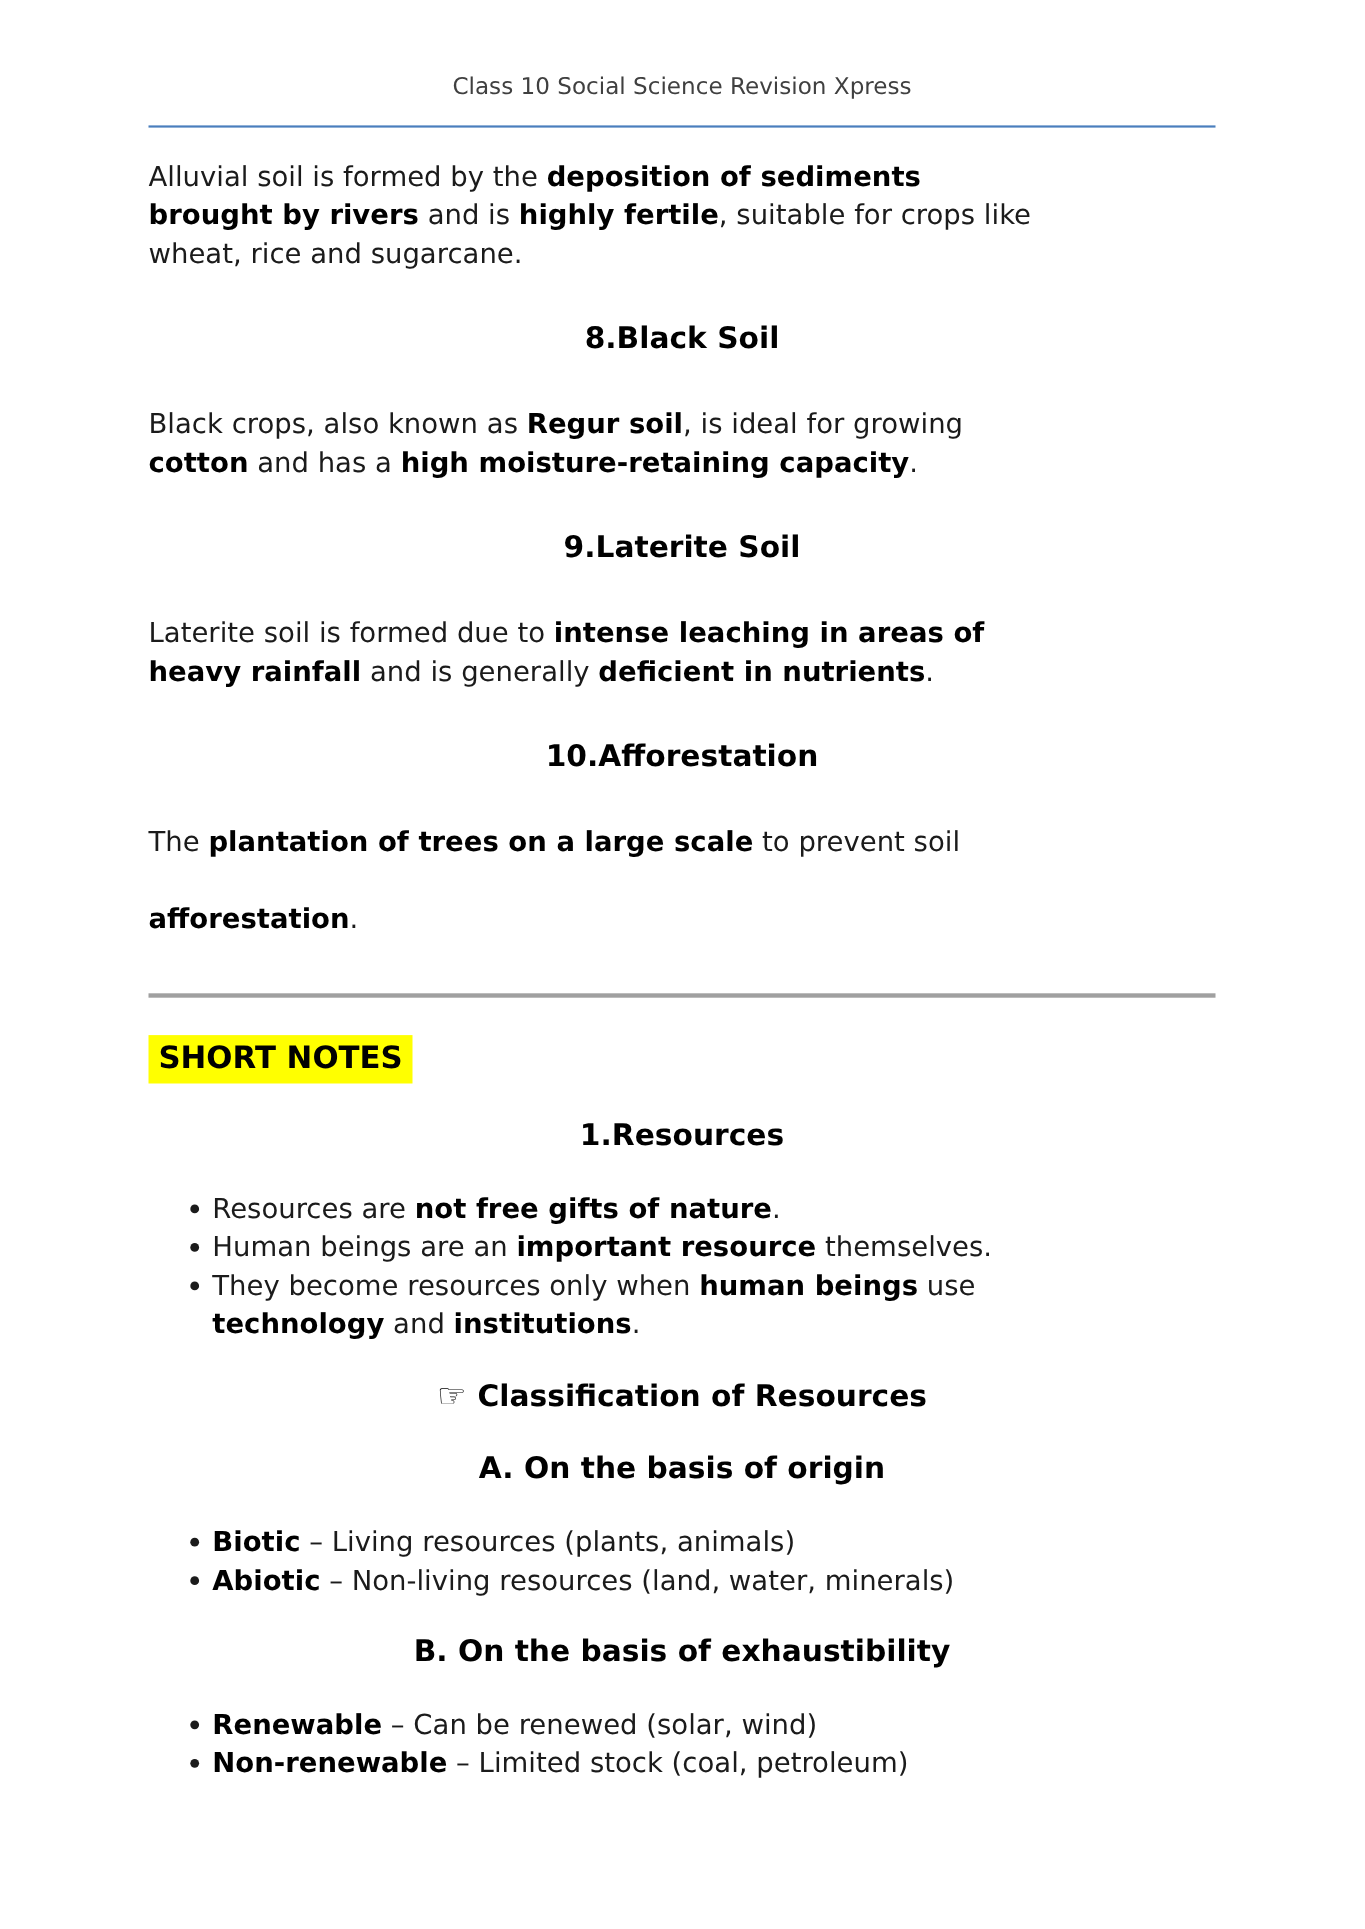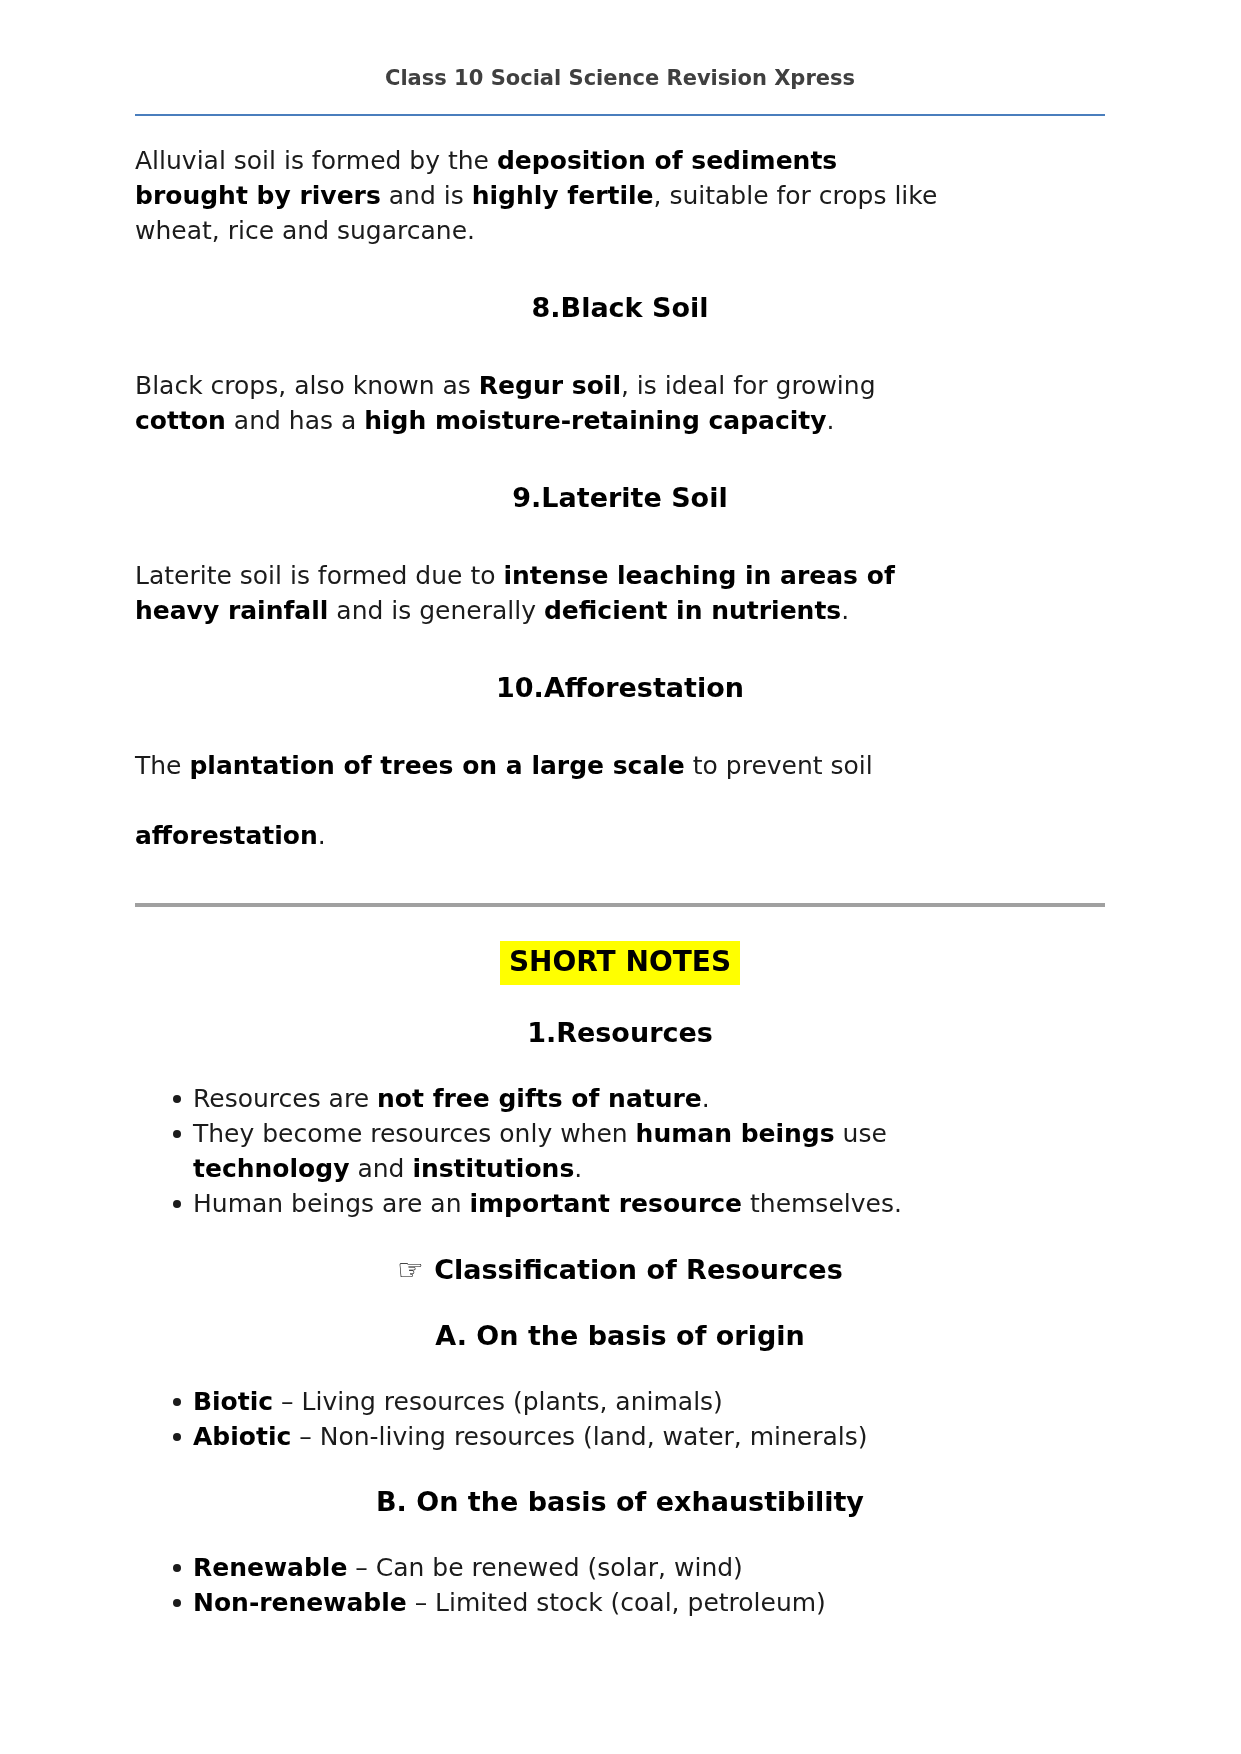--- a/index.html
+++ b/index.html
@@ -26,21 +26,21 @@
     padding:0 136px 0 135px;
   }
   .page-header{
     padding-top:66px;
     padding-bottom:24px;
     border-bottom:2px solid var(--header-rule);
     text-align:center;
   }
   .page-header .title{
     font-size:21px;
-    font-weight:bold;
+    font-weight:normal;
     color:var(--header-title);
     letter-spacing:0px;
   }
   .content{
     font-size:25px;
     line-height:35px;
   }
   .content > :first-child{margin-top:27px;}
   p.para{
     margin:42px 0;
@@ -53,21 +53,20 @@
     color:var(--heading);
     text-align:center;
   }
   .b{font-weight:bold;color:var(--heading);}
   .divider{
     border:none;
     border-top:4px solid var(--divider);
     margin:50px 0 34px 0;
   }
   .short-notes-wrap{
-    text-align:center;
     margin:34px 0 30px 0;
   }
   .short-notes{
     display:inline-block;
     background:var(--highlight);
     color:#000;
     font-weight:bold;
     font-size:28px;
     line-height:34px;
     padding:4px 9px 6px 9px;
@@ -128,22 +127,22 @@
     <hr class="divider">
 
     <div class="short-notes-wrap">
       <span class="short-notes">SHORT NOTES</span>
     </div>
 
     <h2 class="sec">1.Resources</h2>
 
     <ul class="bullets">
       <li><span>Resources are </span><span class="b">not free gifts of nature</span><span>.</span></li>
+      <li><span>Human beings are an </span><span class="b">important resource</span><span> themselves.</span></li>
       <li><span>They become resources only when </span><span class="b">human beings</span><span> use</span><br><span class="b">technology</span><span> and </span><span class="b">institutions</span><span>.</span></li>
-      <li><span>Human beings are an </span><span class="b">important resource</span><span> themselves.</span></li>
     </ul>
 
     <h2 class="sec with-icon"><span class="hand">☞</span><span>Classification of Resources</span></h2>
 
     <h2 class="sec">A. On the basis of origin</h2>
 
     <ul class="bullets">
       <li><span class="b">Biotic</span><span> – Living resources (plants, animals)</span></li>
       <li><span class="b">Abiotic</span><span> – Non-living resources (land, water, minerals)</span></li>
     </ul>

